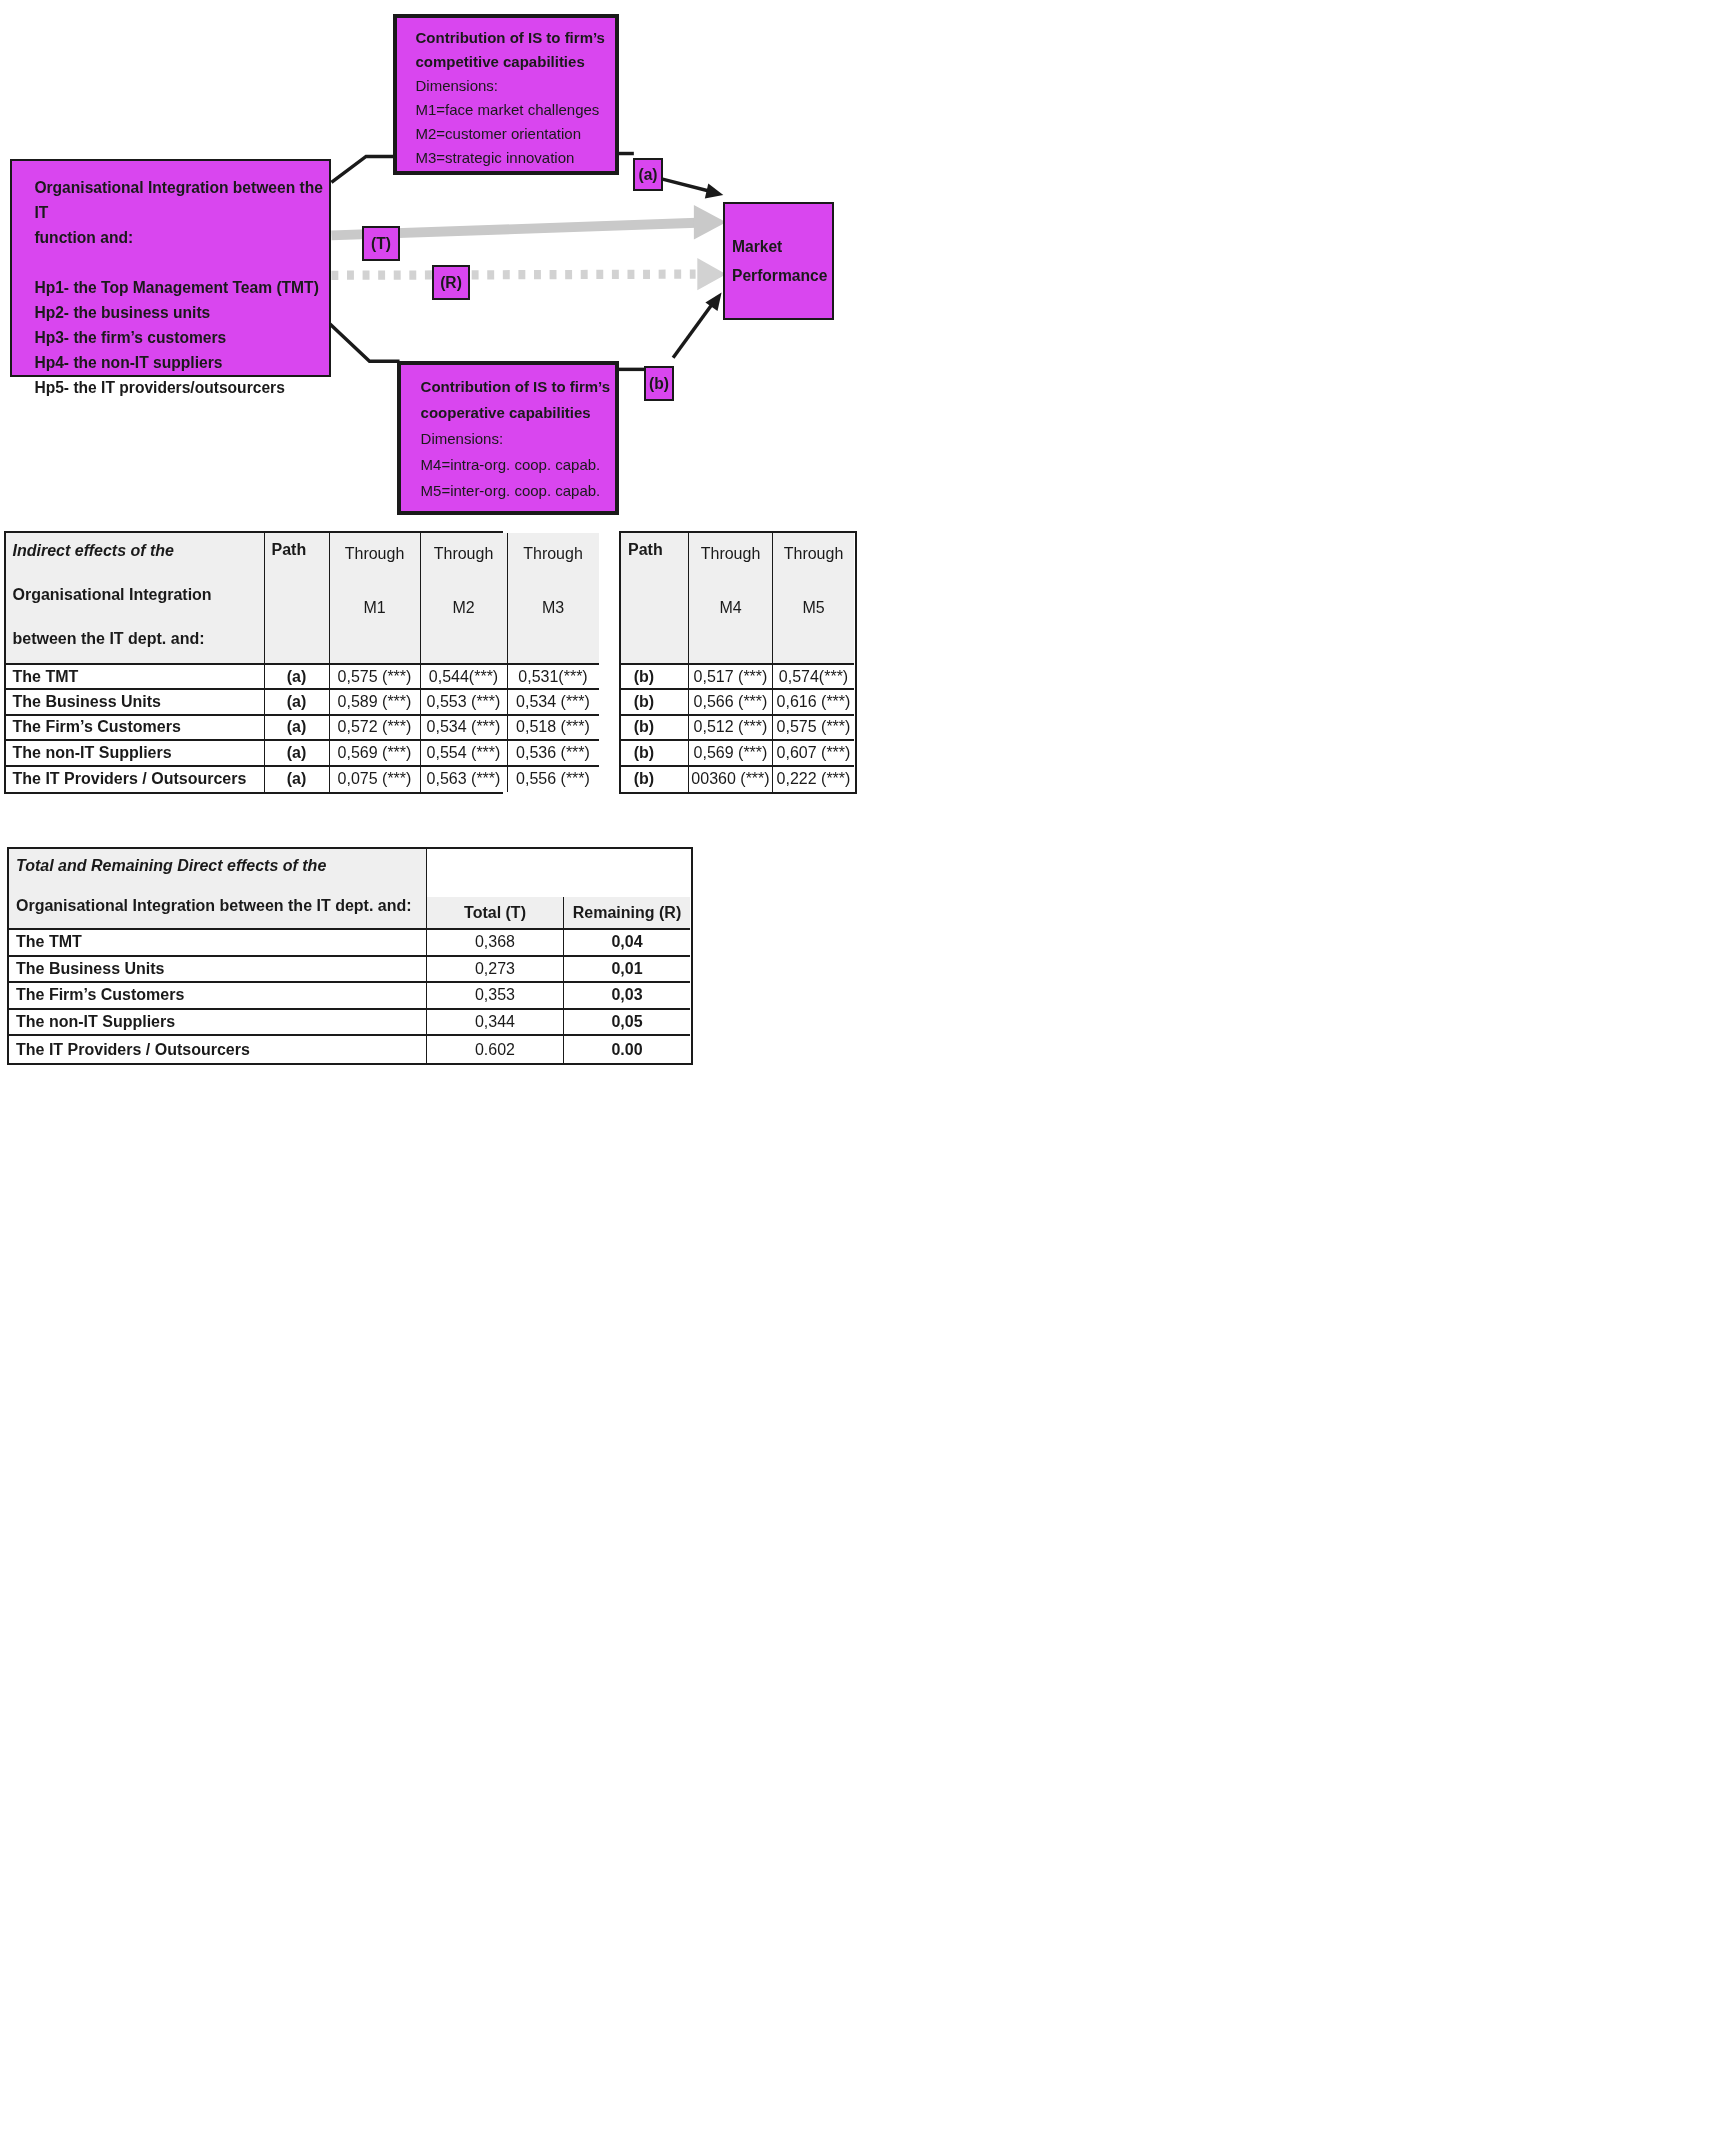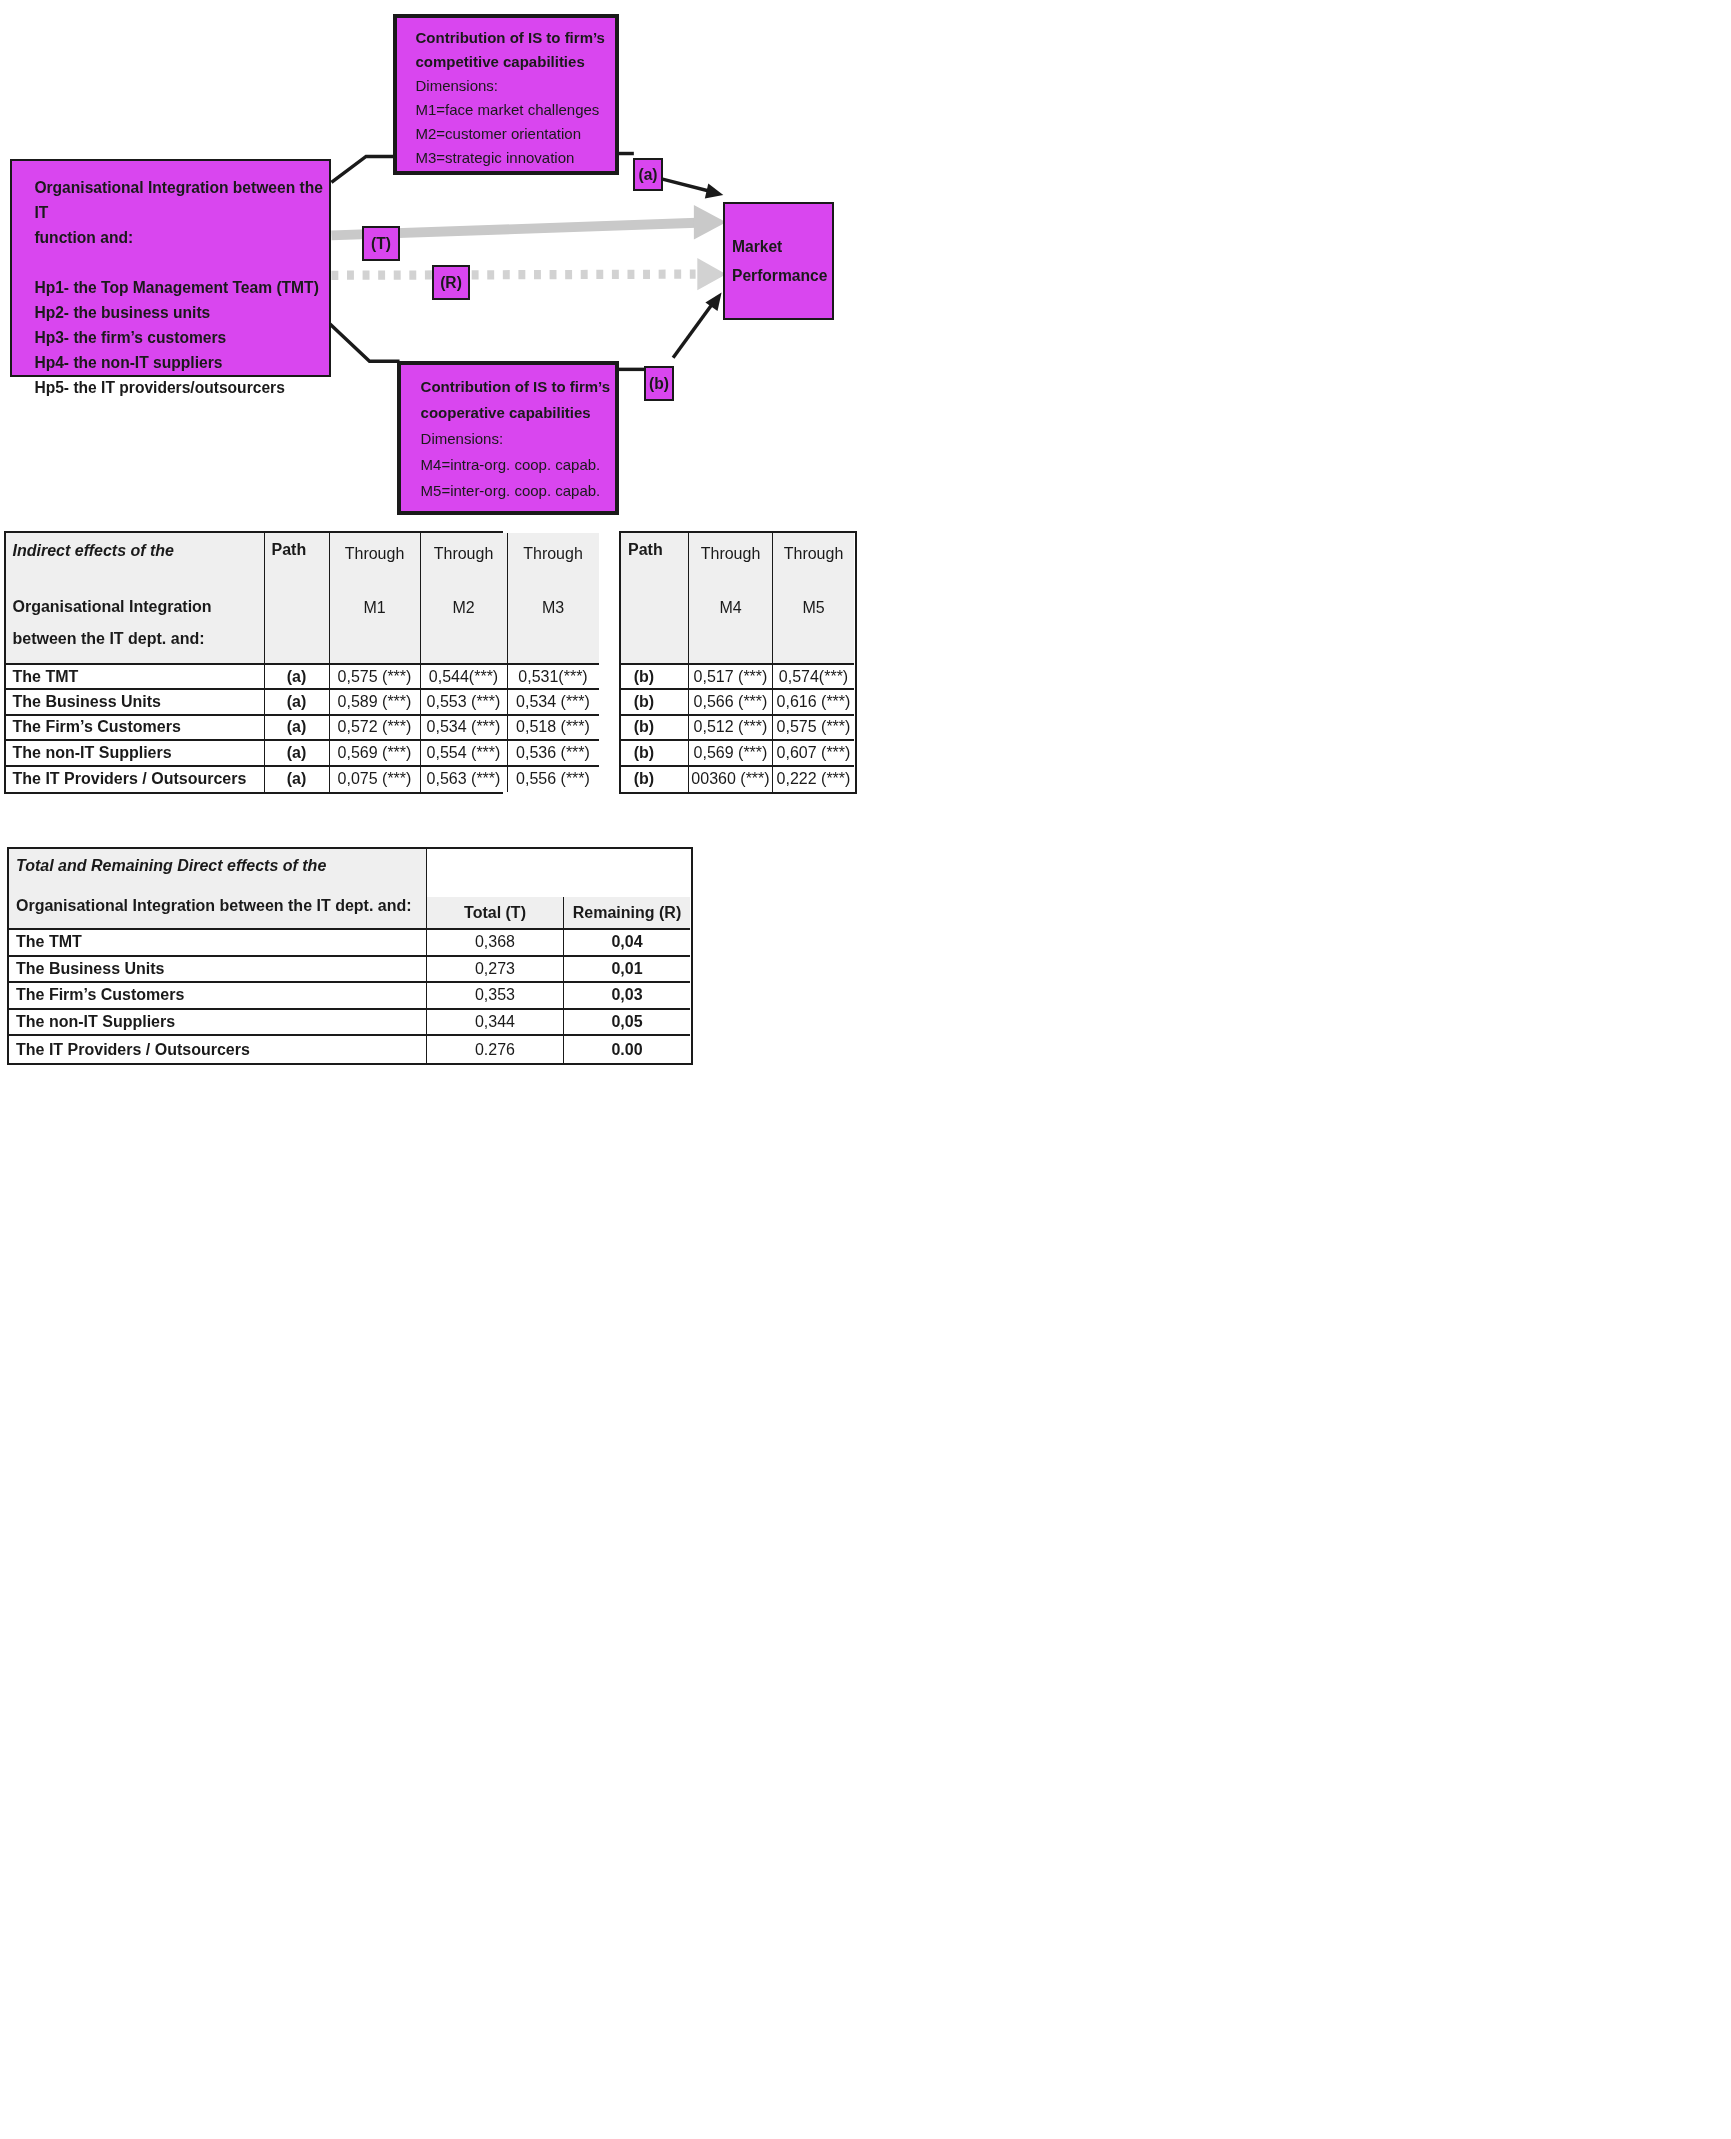--- a/index.html
+++ b/index.html
@@ -35,21 +35,21 @@
   .t3{left:7px;top:847px;width:686px;grid-template-columns:418px 137px 126px;
       grid-template-rows:81px 26.6px 26.6px 26.6px 26.6px 26.6px;}
   .cell{border-right:1.7px solid #1a1a1a;border-bottom:2.3px solid #1a1a1a;box-sizing:border-box;
         display:flex;align-items:center;justify-content:center;background:#fff;}
   .cell.lastcol{border-right:none;}
   .cell.lastrow{border-bottom:none;}
   .cell.hdr{background:#efefef;}
   .cell.titlecell{position:relative;display:block;}
   .titlecell .hl{position:absolute;left:7px;white-space:nowrap;font-weight:bold;}
   .it{font-style:italic;}
-  .t1 .hl.l1{top:9.2px;} .t1 .hl.l2{top:65px;} .t1 .hl.l3{top:97px;}
+  .t1 .hl.l1{top:9.2px;} .t1 .hl.l2{top:53px;} .t1 .hl.l3{top:97px;}
   .t3 .hl.l1{top:8px;} .t3 .hl.l2{top:48px;}
   .pathhdr{display:block;padding:8px 0 0 7px;font-weight:bold;}
   .thrhdr{flex-direction:column;justify-content:flex-start;padding-top:12px;}
   .thrhdr .mlab{margin-top:36px;}
   .rowlabel{justify-content:flex-start;padding-left:7px;font-weight:bold;}
   .pcell-a{font-weight:bold;}
   .pcell-b{justify-content:flex-start;padding-left:12.7px;font-weight:bold;}
   .valb{font-weight:bold;}
   .arrhdr{flex-direction:column;justify-content:flex-start;padding-top:7px;font-weight:bold;margin-top:48px;}
   .arrhdr svg{margin-top:7px;}
@@ -243,18 +243,18 @@
 
     <div class="cell rowlabel">The Firm’s Customers</div>
     <div class="cell">0,353</div>
     <div class="cell valb lastcol">0,03</div>
 
     <div class="cell rowlabel">The non-IT Suppliers</div>
     <div class="cell">0,344</div>
     <div class="cell valb lastcol">0,05</div>
 
     <div class="cell rowlabel lastrow">The IT Providers / Outsourcers</div>
-    <div class="cell lastrow">0.276</div>
+    <div class="cell lastrow">0.602</div>
     <div class="cell valb lastcol lastrow">0.00</div>
   </div>
 
 </div>
 
 
 </body></html>

